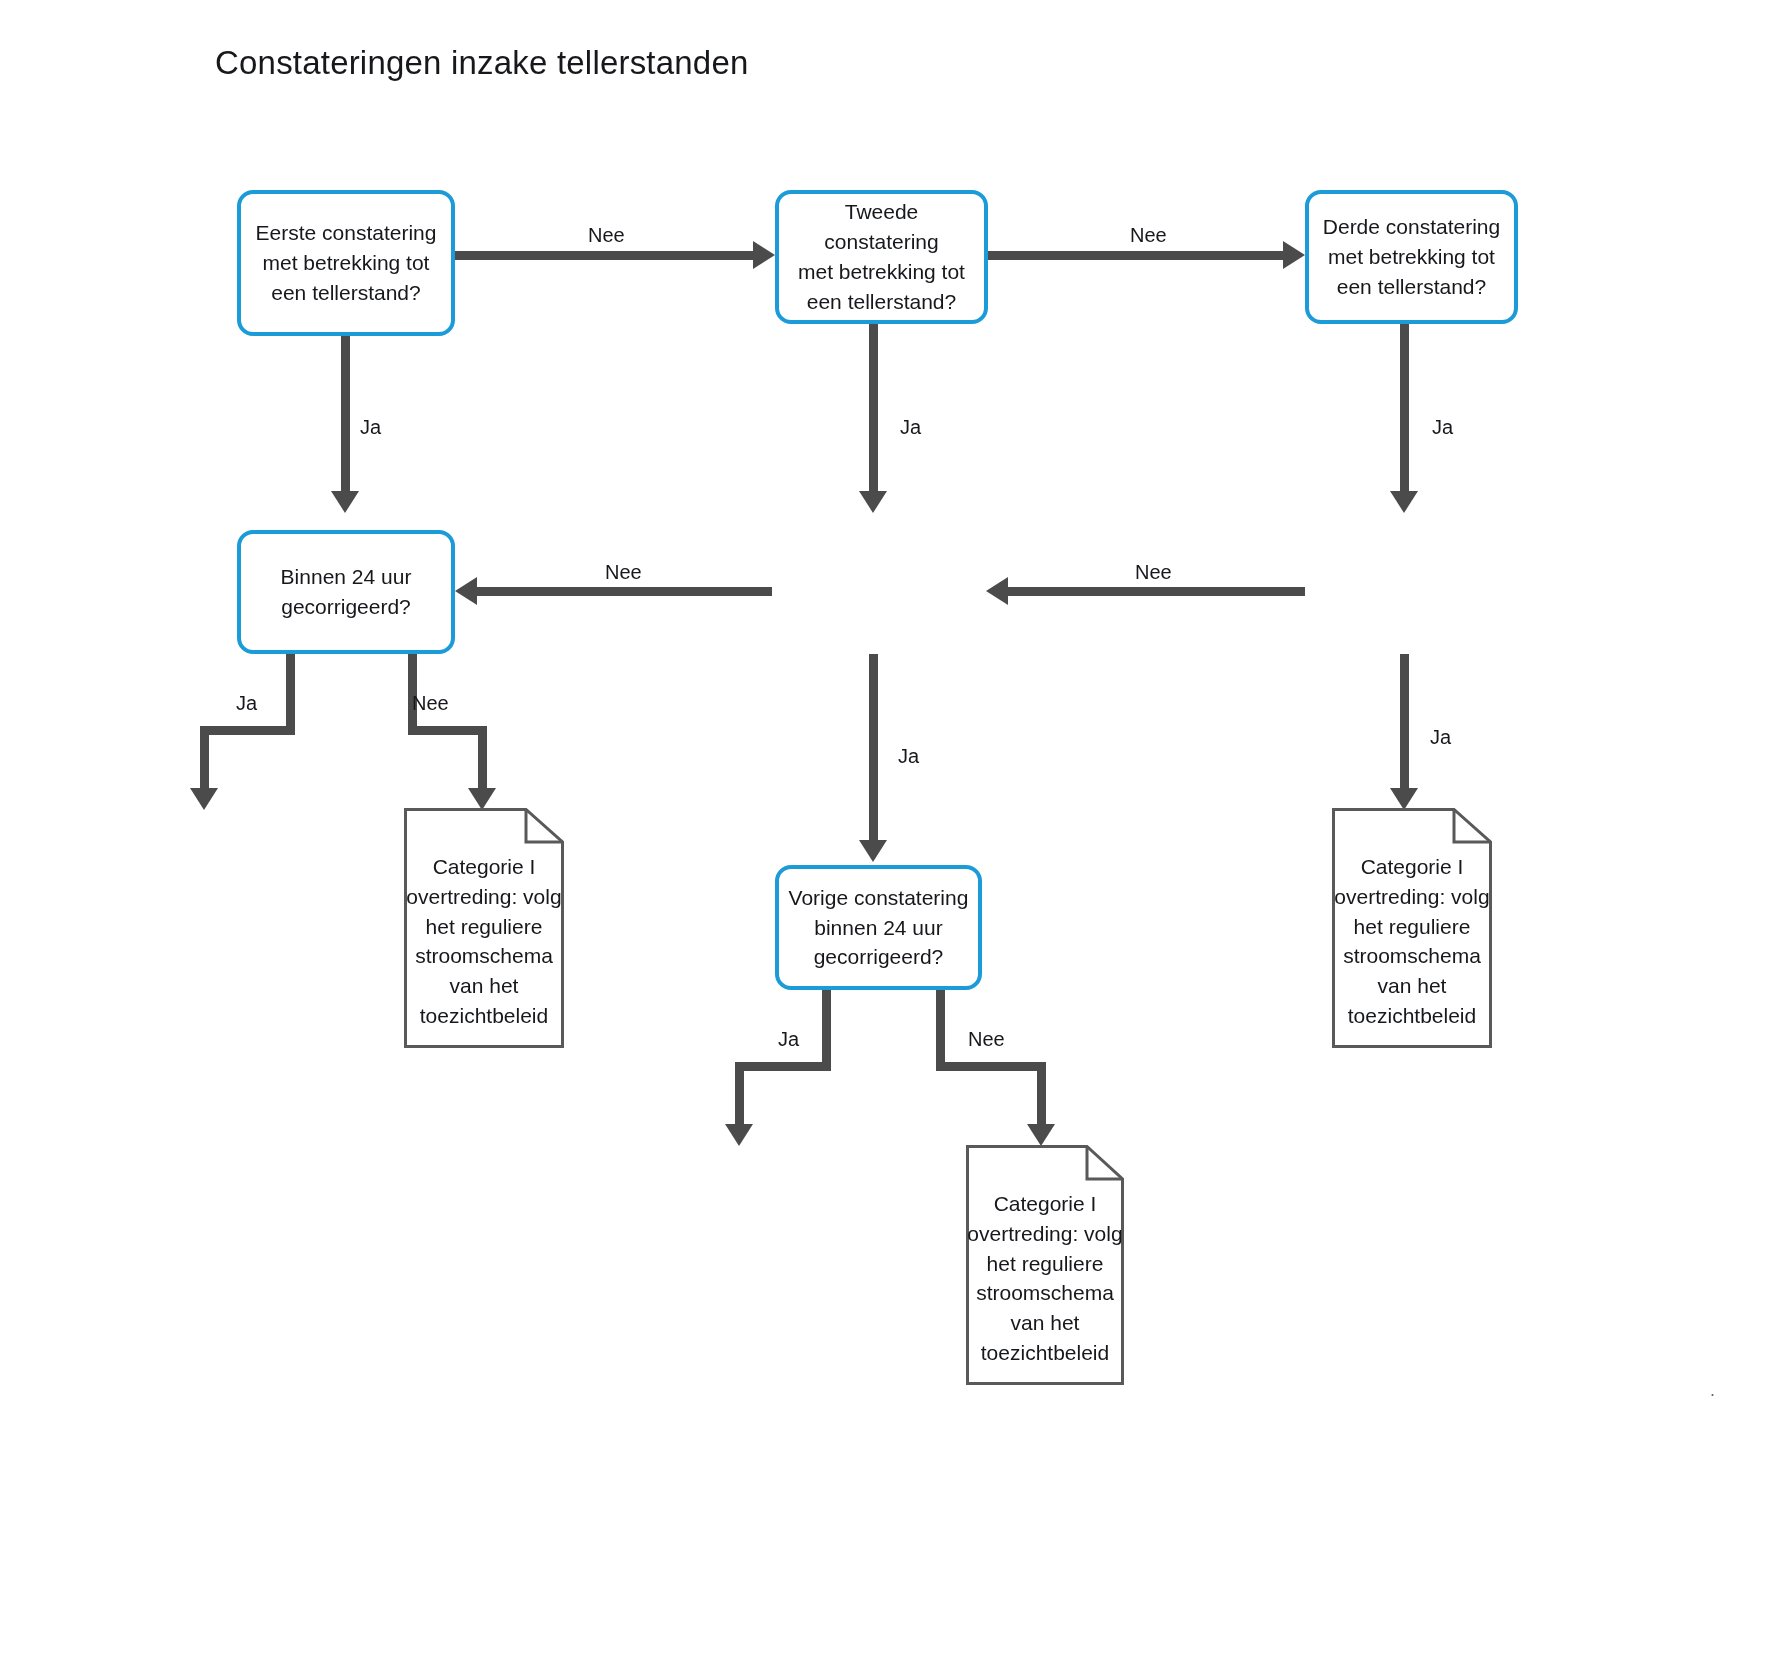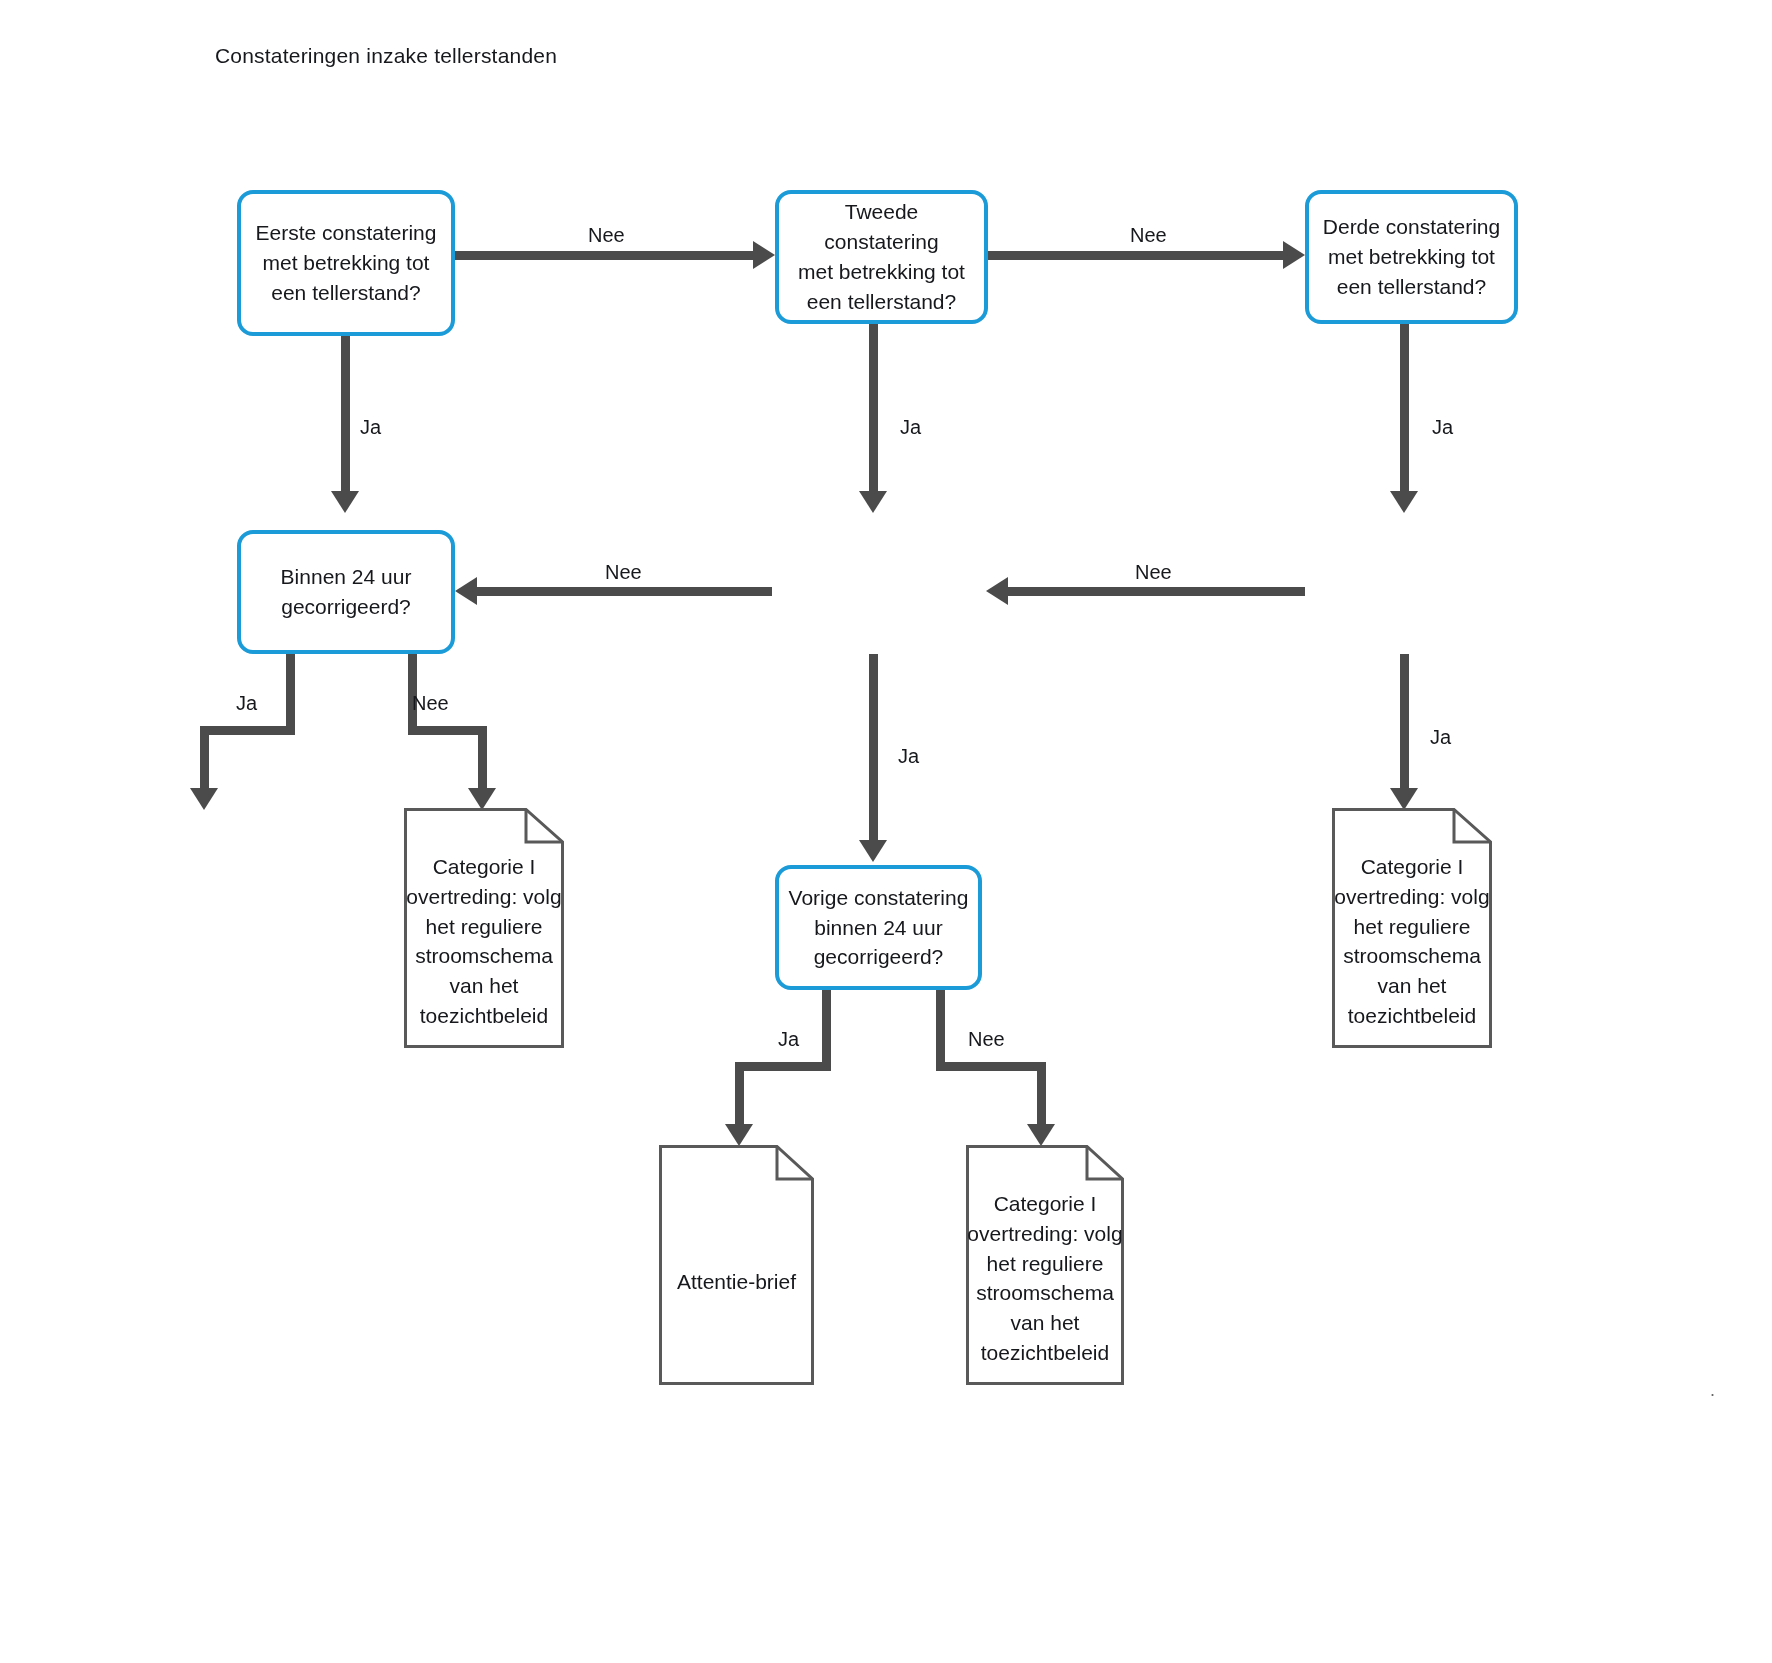--- a/index.html
+++ b/index.html
@@ -12,21 +12,21 @@
     width: 1772px;
     height: 1663px;
     background: #ffffff;
     font-family: "Liberation Sans", sans-serif;
     overflow: hidden;
   }
   #title {
     position: absolute;
     left: 215px;
     top: 44px;
-    font-size: 21px;
+    font-size: 33px;
     color: #17181c;
     letter-spacing: 0.2px;
     white-space: nowrap;
   }
   
   .dbox {
     position: absolute;
     box-sizing: border-box;
     border: 4px solid #1b9bd8;
     border-radius: 16px;
@@ -236,29 +236,20 @@
   <div class="seg" style="left:735px; top:1062px; width:9px; height:64px;"></div>
   <div class="arrowhead ah-down" style="left:725px; top:1124px;"></div>
   <div class="elabel" style="left:778px; top:1028px;">Ja</div>
 
   <div class="seg" style="left:936px; top:990px; width:9px; height:80px;"></div>
   <div class="seg" style="left:936px; top:1062px; width:110px; height:9px;"></div>
   <div class="seg" style="left:1037px; top:1062px; width:9px; height:64px;"></div>
   <div class="arrowhead ah-down" style="left:1027px; top:1124px;"></div>
   <div class="elabel" style="left:968px; top:1028px;">Nee</div>
 
-  <div class="doc" style="left:659px; top:1145px; width:155px; height:240px;">
-    <svg viewBox="0 0 155 240" preserveAspectRatio="none">
-      <path d="M1.5 1.5 H118 L153.5 34 V238.5 H1.5 Z" fill="#ffffff" stroke="#595959" stroke-width="3"></path>
-      <path d="M118 1.5 V34 H153.5" fill="none" stroke="#595959" stroke-width="3"></path>
-    </svg>
-    <div class="doctext" style="top:122px;">
-      <span>Attentie-brief</span>
-    </div>
-  </div>
 
   <div class="doc" style="left:966px; top:1145px; width:158px; height:240px;">
     <svg viewBox="0 0 158 240" preserveAspectRatio="none">
       <path d="M1.5 1.5 H121 L156.5 34 V238.5 H1.5 Z" fill="#ffffff" stroke="#595959" stroke-width="3"></path>
       <path d="M121 1.5 V34 H156.5" fill="none" stroke="#595959" stroke-width="3"></path>
     </svg>
     <div class="doctext" style="top:44px;">
       <span>Categorie I</span>
       <span>overtreding:</span>
       <span>volg het</span>

